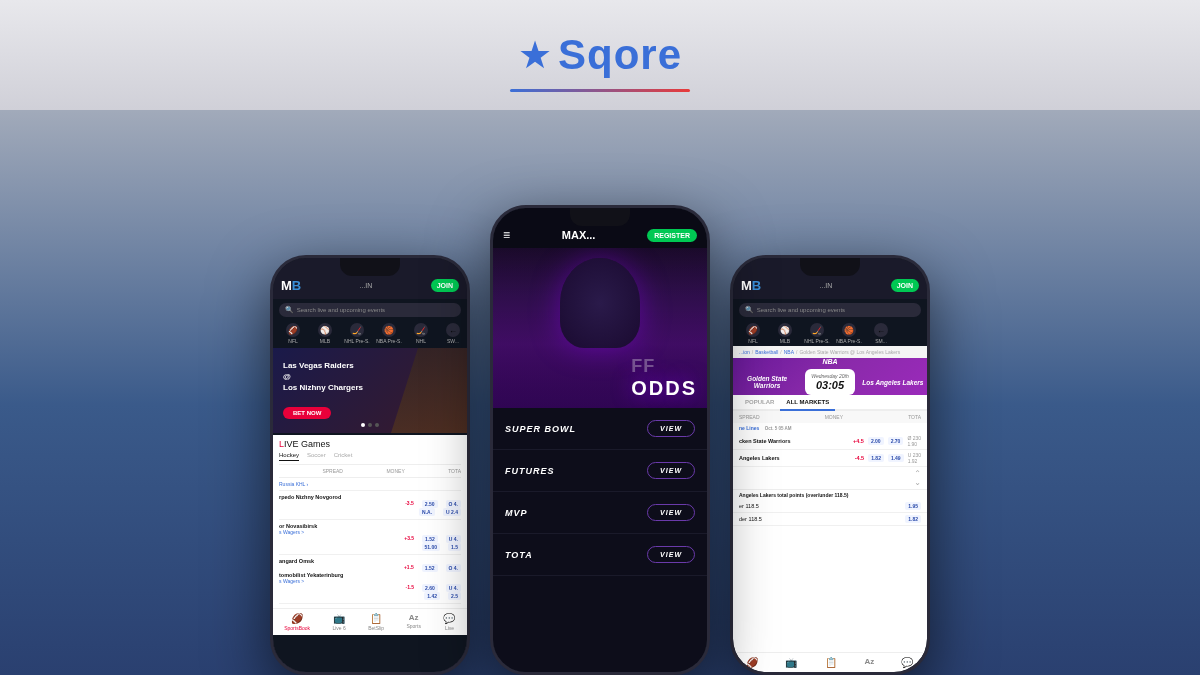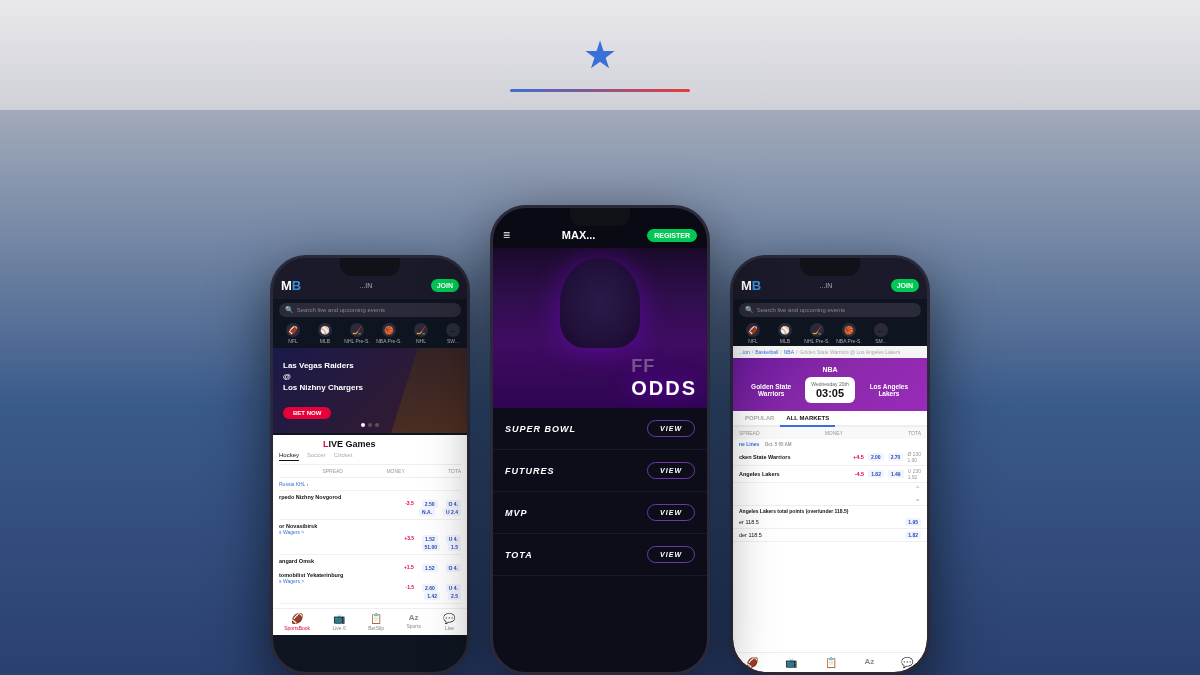--- a/index.html
+++ b/index.html
@@ -279,23 +279,22 @@
 
     
     .lb-livegames {
       background: white;
       flex: 1;
       padding: 4px 6px;
     }
 
     .lb-live-title {
       font-size: 9px;
-      font-weight: 700;
+      font-weight: 400;
       color: #111;
-      margin-left: 44px;
     }
 
     .lb-live-title .live { color: #e8003a; }
     .lb-live-title .games { color: #111; }
 
     .lb-tabs-row {
       display: flex;
       gap: 8px;
       padding: 3px 0;
       border-bottom: 1px solid #eee;
@@ -577,25 +576,26 @@
       align-items: center;
     }
 
     .rp-breadcrumb-sep {
       color: #aaa;
     }
 
     
     .rp-game-card {
       background: linear-gradient(135deg, #6a1a9a 0%, #8a2aaa 50%, #9a2aba 100%);
-      padding: 8px;
+      padding: 0;
       display: flex;
       flex-direction: column;
       align-items: center;
       gap: 4px;
+      font-style: italic;
     }
 
     .rp-nba-label {
       color: white;
       font-size: 7px;
       font-weight: 700;
       text-align: center;
     }
 
     .rp-game-matchup {
@@ -695,20 +695,23 @@
       font-size: 10px;
       color: #888;
     }
   </style>
 </head>
 <body>
 
 <div class="top-banner">
   <div class="logo-area">
     <span class="logo-star">★</span>
+    <span class="logo-text">
+      <span>Sqore</span>
+    </span>
   </div>
   <div class="logo-underline"></div>
 </div>
 
 <div class="phones-container">
 
   <div class="phone-wrapper left">
     <div class="phone side">
       <div class="phone-notch"></div>
       <div class="phone-screen">

